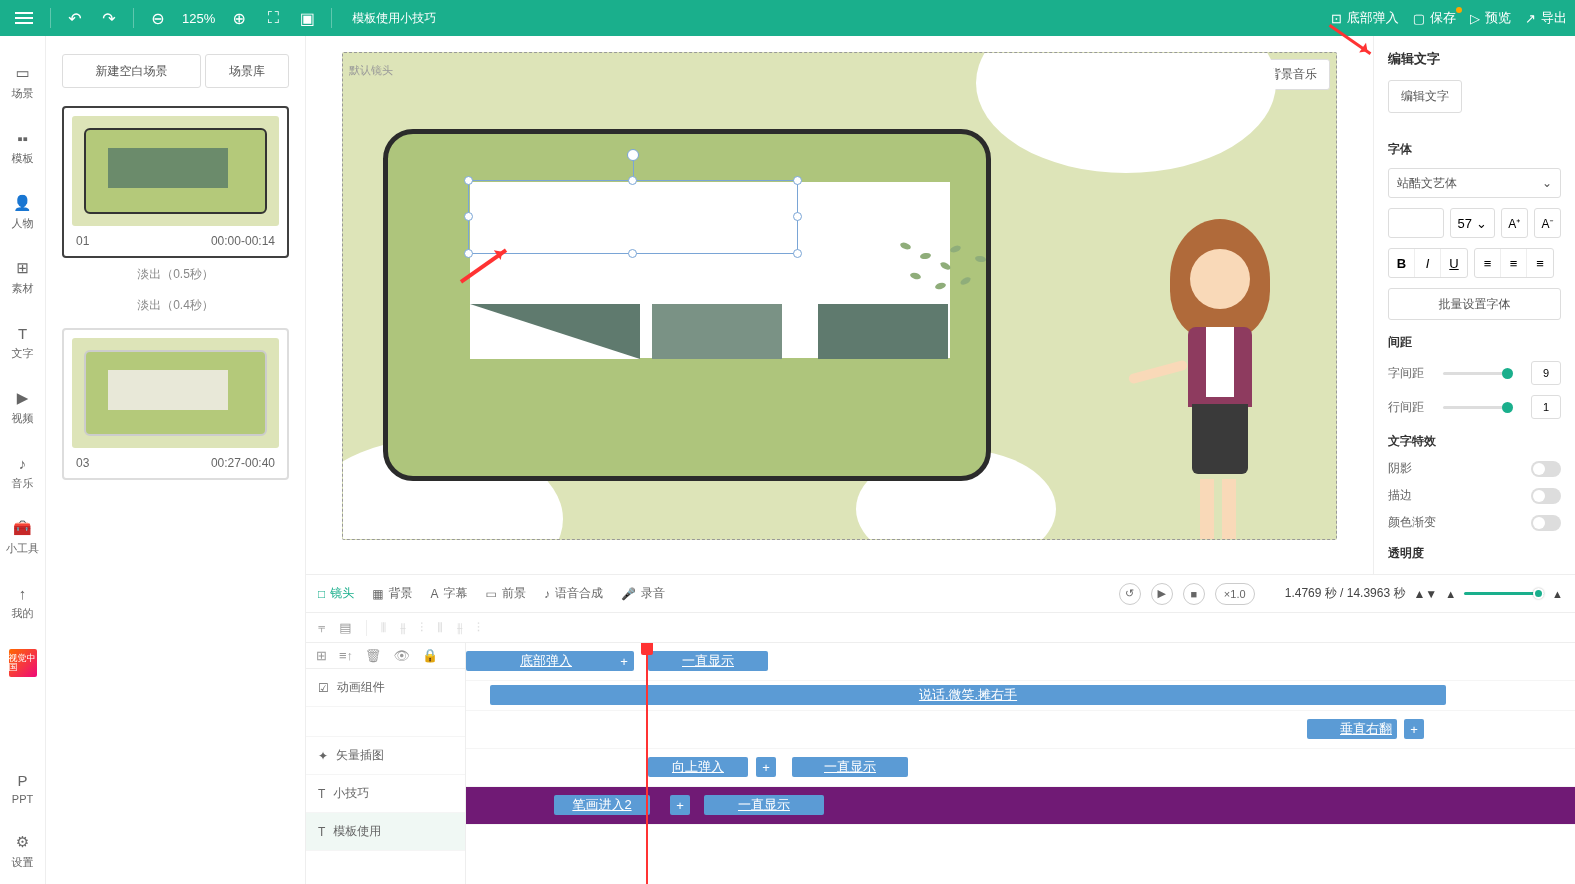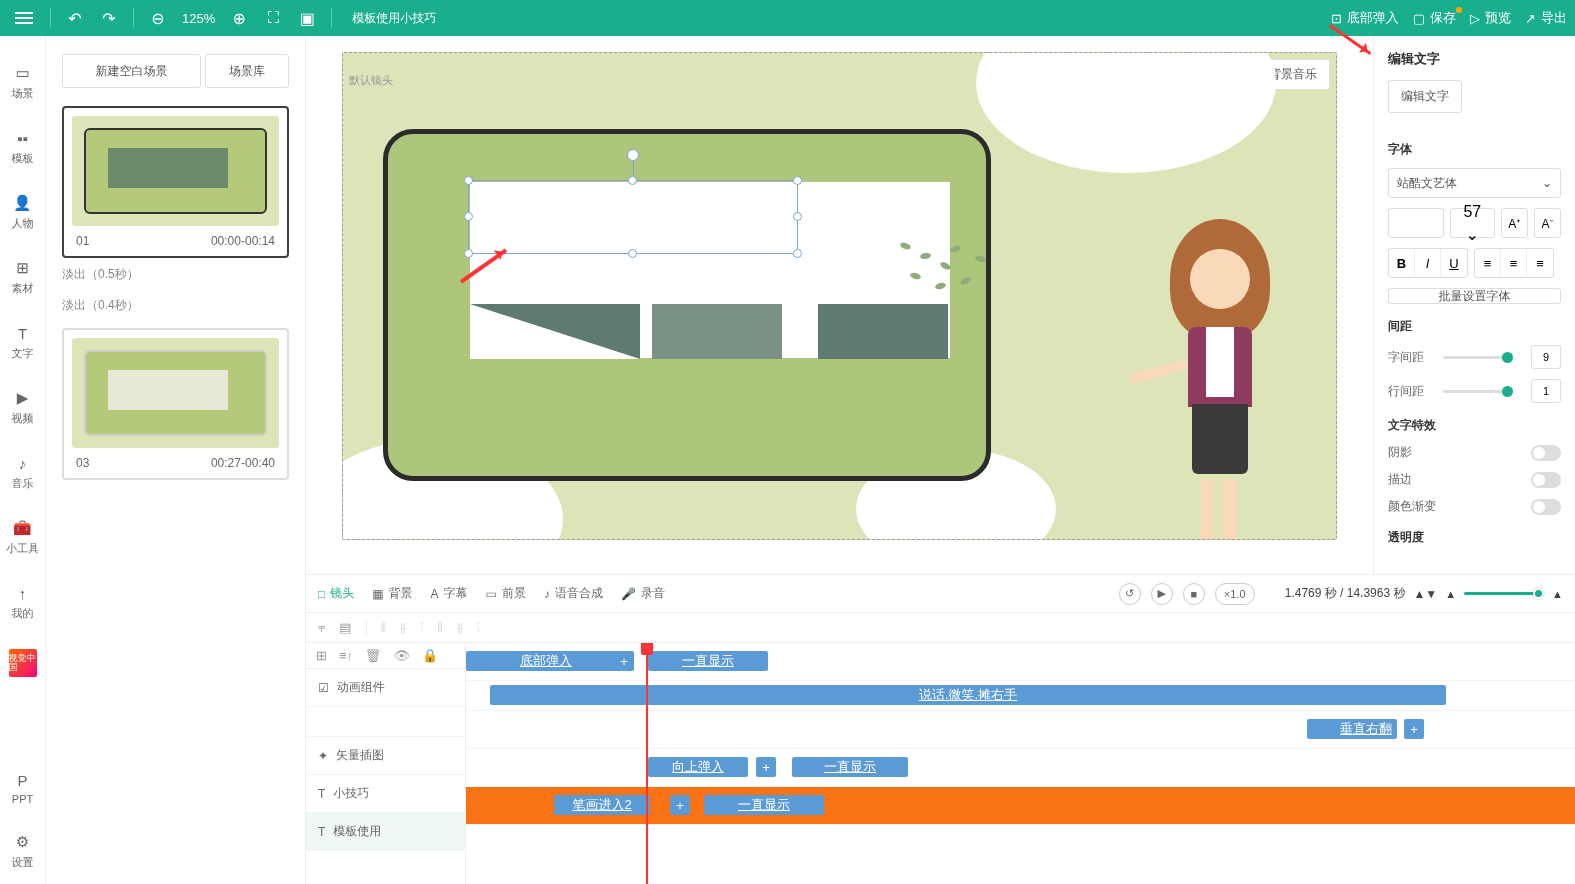--- a/index.html
+++ b/index.html
@@ -29,26 +29,26 @@
 .scene-panel { position: absolute; left: 46px; top: 36px; width: 260px; height: 848px; background: #fff; border-right: 1px solid #eee; padding: 18px 16px; overflow-y: auto; }
 .scene-btns { display: flex; gap: 4px; margin-bottom: 18px; }
 .scene-btn { flex: 1; height: 34px; border: 1px solid #ddd; background: #fff; border-radius: 3px; display: flex; align-items: center; justify-content: center; font-size: 12px; color: #555; cursor: pointer; }
 .scene-btn:last-child { flex: 0.6; }
 .scene-card { border: 2px solid #404040; border-radius: 4px; margin-bottom: 8px; padding: 8px; }
 .scene-card.inactive { border-color: #ddd; }
 .scene-thumb { width: 100%; height: 110px; background: #dde4b8; border-radius: 3px; position: relative; overflow: hidden; }
 .scene-thumb-inner { position: absolute; top: 12px; left: 12px; right: 12px; bottom: 12px; background: #b4c97a; border-radius: 6px; border: 2px solid #333; }
 .scene-thumb-inner2 { position: absolute; top: 18px; left: 22px; width: 120px; height: 40px; background: #6b8b6b; }
 .scene-meta { display: flex; justify-content: space-between; font-size: 12px; color: #666; padding: 8px 4px 0; }
-.scene-transition { text-align: left; font-size: 12px; color: #888; margin-bottom: 14px; }
+.scene-transition { text-align: center; font-size: 12px; color: #888; margin-bottom: 14px; }
 
 
 .canvas-area { position: absolute; left: 306px; top: 36px; right: 202px; height: 538px; background: #fff; padding: 16px 36px; }
 .canvas-stage { position: relative; width: 100%; height: 488px; border: 1px dashed #999; background: #dde4b8; border-radius: 2px; overflow: hidden; }
-.shot-label { position: absolute; top: 20px; left: 6px; font-size: 11px; color: #999; font-family: Liberation Mono, monospace; }
+.shot-label { position: absolute; top: 10px; left: 6px; font-size: 11px; color: #999; font-family: Liberation Mono, monospace; }
 .bg-music-btn { position: absolute; top: 6px; right: 6px; padding: 6px 12px; border: 1px solid #ddd; background: #fff; border-radius: 3px; font-size: 12px; color: #555; cursor: pointer; display: flex; gap: 5px; align-items: center; }
 .cloud { position: absolute; background: #fff; border-radius: 50%; }
 .c1 { width: 300px; height: 180px; top: -60px; right: 60px; }
 .c2 { width: 260px; height: 160px; bottom: -60px; left: -40px; }
 .c3 { width: 200px; height: 120px; bottom: -30px; right: 280px; }
 .board { position: absolute; top: 76px; left: 40px; width: 608px; height: 352px; background: #aec57c; border: 5px solid #2b2b2b; border-radius: 30px; }
 .board-white { position: absolute; top: 48px; left: 82px; width: 480px; height: 176px; background: #fff; }
 .text-sel { position: absolute; top: 46px; left: 80px; width: 330px; height: 74px; border: 1px solid #7aa5d6; }
 .text-main { color: #fff; font-size: 56px; font-weight: bold; letter-spacing: 12px; padding: 2px 10px; }
 .arrow-red { position: absolute; top: 130px; left: 68px; width: 55px; height: 4px; background: #ff3333; transform: rotate(-35deg); }
@@ -73,26 +73,26 @@
 .l1 { left: 40px; } .l2 { left: 62px; }
 
 
 .right-panel { position: absolute; right: 0; top: 36px; width: 202px; height: 848px; background: #fff; border-left: 1px solid #eee; padding: 14px; overflow-y: auto; }
 .rp-title { font-size: 13px; font-weight: bold; color: #333; margin-bottom: 12px; }
 .rp-btn { padding: 7px 12px; border: 1px solid #ddd; border-radius: 3px; font-size: 12px; cursor: pointer; display: inline-block; color: #555; margin-bottom: 14px; }
 .rp-section { font-size: 12px; font-weight: bold; color: #333; margin: 14px 0 10px; }
 .rp-select { width: 100%; height: 30px; border: 1px solid #ddd; border-radius: 3px; padding: 0 8px; font-size: 12px; color: #555; display: flex; align-items: center; justify-content: space-between; cursor: pointer; margin-bottom: 10px; }
 .rp-row { display: flex; gap: 6px; margin-bottom: 10px; }
 .color-box { width: 62px; height: 30px; border: 1px solid #ddd; border-radius: 3px; cursor: pointer; }
-.size-sel { width: 50px; height: 30px; border: 1px solid #ddd; border-radius: 3px; display: flex; align-items: center; justify-content: center; font-size: 16px; gap: 4px; cursor: pointer; flex-direction: column; }
+.size-sel { width: 50px; height: 30px; border: 1px solid #ddd; border-radius: 3px; display: flex; align-items: center; justify-content: center; font-size: 13px; gap: 4px; cursor: pointer; }
 .sz-btn { width: 30px; height: 30px; border: 1px solid #ddd; border-radius: 3px; display: flex; align-items: center; justify-content: center; font-size: 12px; cursor: pointer; }
 .fmt-group { display: flex; border: 1px solid #ddd; border-radius: 3px; overflow: hidden; }
 .fmt-btn { width: 26px; height: 28px; display: flex; align-items: center; justify-content: center; font-size: 13px; cursor: pointer; border-right: 1px solid #eee; }
 .fmt-btn:last-child { border: none; }
-.wide-btn { width: 100%; height: 16px; border: 1px solid #ddd; border-radius: 3px; display: flex; align-items: center; justify-content: center; font-size: 12px; cursor: pointer; margin-top: 10px; color: #555; }
+.wide-btn { width: 100%; height: 32px; border: 1px solid #ddd; border-radius: 3px; display: flex; align-items: center; justify-content: center; font-size: 12px; cursor: pointer; margin-top: 10px; color: #555; }
 .spacing-row { display: flex; align-items: center; justify-content: space-between; margin-bottom: 10px; font-size: 12px; color: #666; }
 .slider { width: 70px; height: 3px; background: #ddd; position: relative; border-radius: 2px; }
 .slider-knob { position: absolute; right: 0; top: -4px; width: 11px; height: 11px; background: #1aaf8c; border-radius: 50%; }
 .sp-input { width: 30px; height: 24px; border: 1px solid #ddd; border-radius: 3px; text-align: center; font-size: 11px; }
 .toggle-row { display: flex; align-items: center; justify-content: space-between; margin-bottom: 10px; font-size: 12px; color: #666; }
 .toggle { width: 30px; height: 16px; background: #ddd; border-radius: 8px; cursor: pointer; position: relative; }
 .toggle::after { content: ""; position: absolute; top: 2px; left: 2px; width: 12px; height: 12px; background: #fff; border-radius: 50%; }
 
 .arrow-red2 { position: absolute; top: 38px; right: 200px; width: 50px; height: 3px; background: #ff3333; transform: rotate(35deg); z-index: 20; }
 .arrow-red2::after { content: ""; position: absolute; right: -2px; top: -5px; border: 6px solid transparent; border-left-color: #ff3333; }
@@ -115,21 +115,21 @@
 .tl-left { width: 160px; border-right: 1px solid #eee; }
 .tl-lh { height: 26px; display: flex; align-items: center; padding: 0 10px; gap: 12px; color: #999; font-size: 13px; border-bottom: 1px solid #eee; }
 .tl-track-label { height: 38px; display: flex; align-items: center; padding: 0 12px; gap: 8px; font-size: 12px; color: #666; border-bottom: 1px solid #f5f5f5; }
 .tl-track-label.sel { background: #f0f8f4; }
 .tl-right { flex: 1; position: relative; overflow: hidden; }
 .ruler { height: 26px; border-bottom: 1px solid #eee; position: relative; font-size: 10px; color: #999; }
 .ruler span { position: absolute; top: 3px; }
 .playhead { position: absolute; top: 0; width: 2px; height: 242px; background: #ff3333; z-index: 5; }
 .playhead::before { content: ""; position: absolute; top: -2px; left: -5px; width: 12px; height: 14px; background: #ff3333; border-radius: 2px; }
 .tl-track { height: 38px; border-bottom: 1px solid #f5f5f5; position: relative; }
-.tl-track.sel { background: #f97316; }
+.tl-track.sel { background: #701a75; }
 .clip { position: absolute; top: 8px; height: 20px; background: #5b9bd5; color: #fff; font-size: 13px; display: flex; align-items: center; justify-content: center; border-radius: 2px; cursor: pointer; text-decoration: underline; }
 .clip-add { position: absolute; top: 8px; width: 20px; height: 20px; background: #5b9bd5; color: #fff; border-radius: 2px; display: flex; align-items: center; justify-content: center; cursor: pointer; font-size: 13px; }
 </style>
 </head>
 <body>
 
 <div class="header">
   <div class="header-left">
     <div class="menu-icon">
         <span></span>

